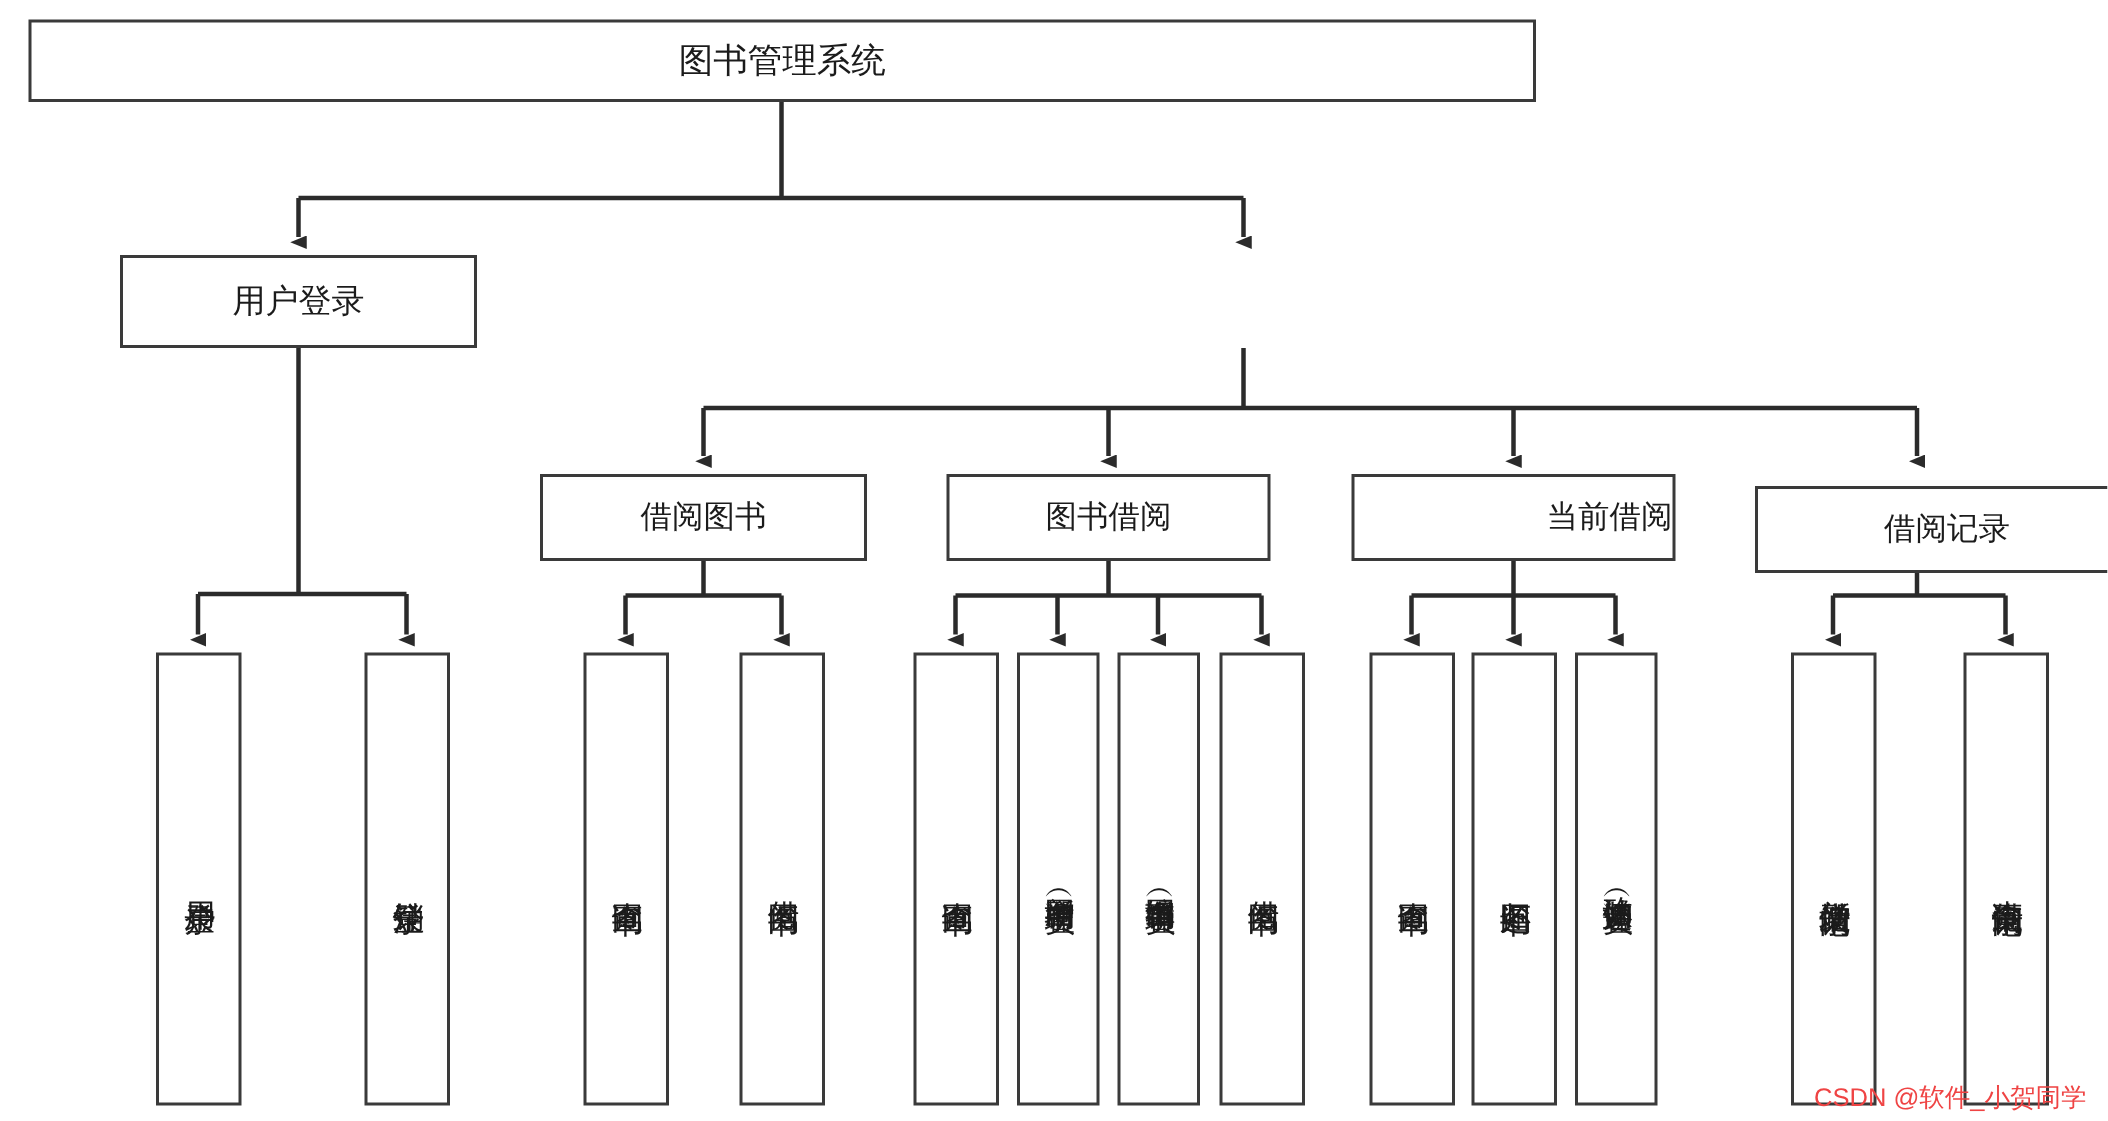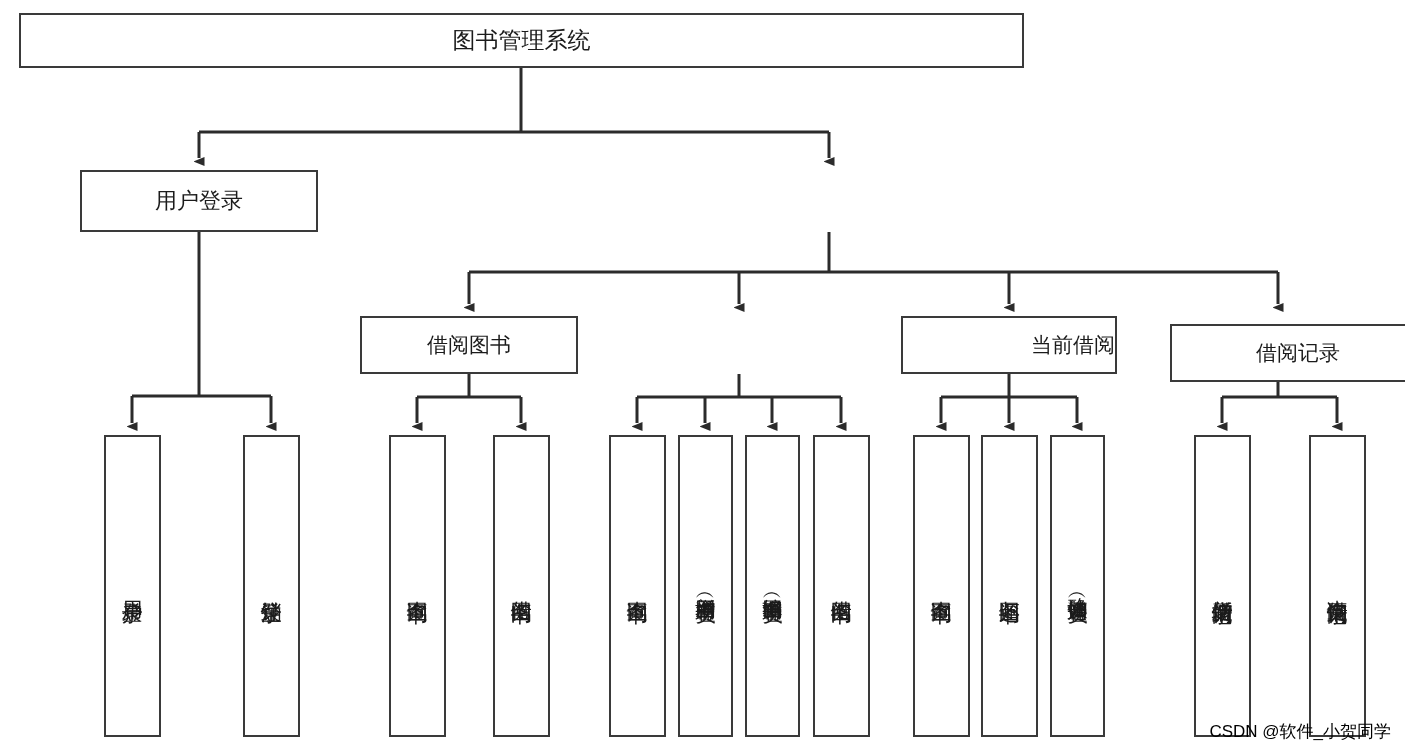--- a/index.html
+++ b/index.html
@@ -76,21 +76,21 @@
   .node.leaf.tall .label {
     font-size: 20px;
     line-height: 1.15;
   }
 
   .watermark {
     position: absolute;
     right: 14px;
     bottom: 4px;
     font-size: 17px;
-    color: #000000;
+    color: #ef4444;
     white-space: nowrap;
     user-select: none;
   }
 </style>
 </head>
 <body>
 
 <div id="canvas">
 
   <svg class="edges" viewBox="0 0 1405 747">
@@ -147,20 +147,23 @@
     <span class="label">图书管理系统</span>
   </div>
 
   <div class="node lvl2" style="left:80px; top:170px; width:238px;">
     <span class="label">用户登录</span>
   </div>
 
   <div class="node lvl3" style="left:360px; top:316px; width:218px;">
     <span class="label">借阅图书</span>
   </div>
+  <div class="node lvl3" style="left:631px; top:316px; width:216px;">
+    <span class="label">图书借阅</span>
+  </div>
   <div class="node lvl3" style="left:901px; top:316px; width:216px;justify-content:flex-end;">
     <span class="label">当前借阅</span>
   </div>
   <div class="node lvl3" style="left:1170px; top:324px; width:256px;align-items:center;">
     <span class="label">借阅记录</span>
   </div>
 
   <div class="node leaf" style="left:104px; width:57px;">
     <span class="label">用户登录</span>
   </div>

